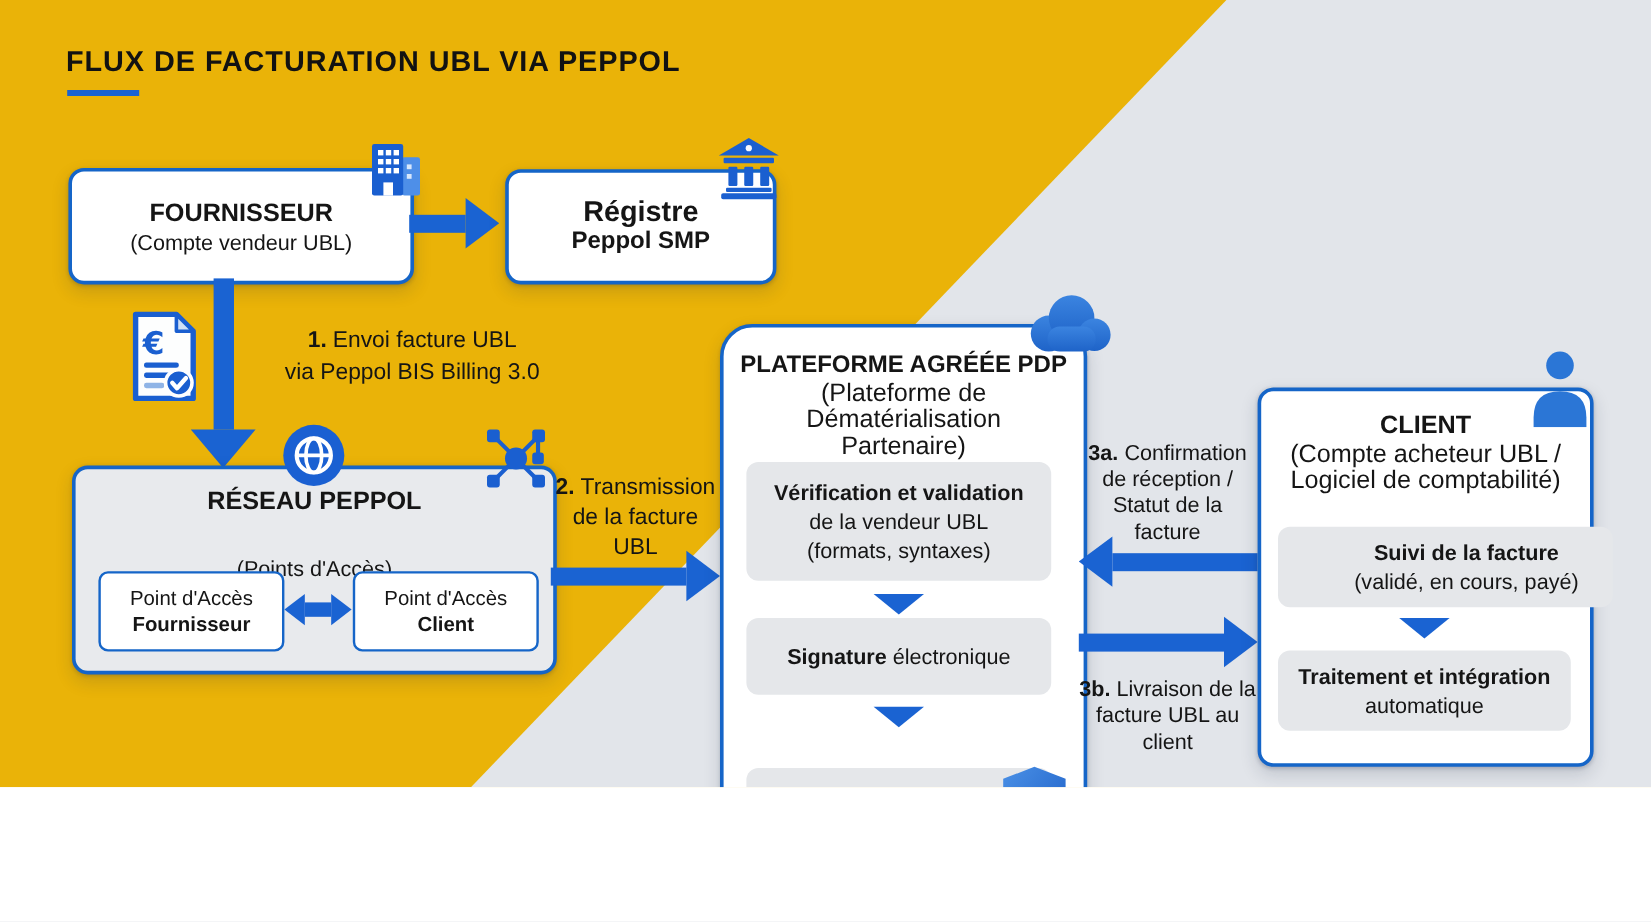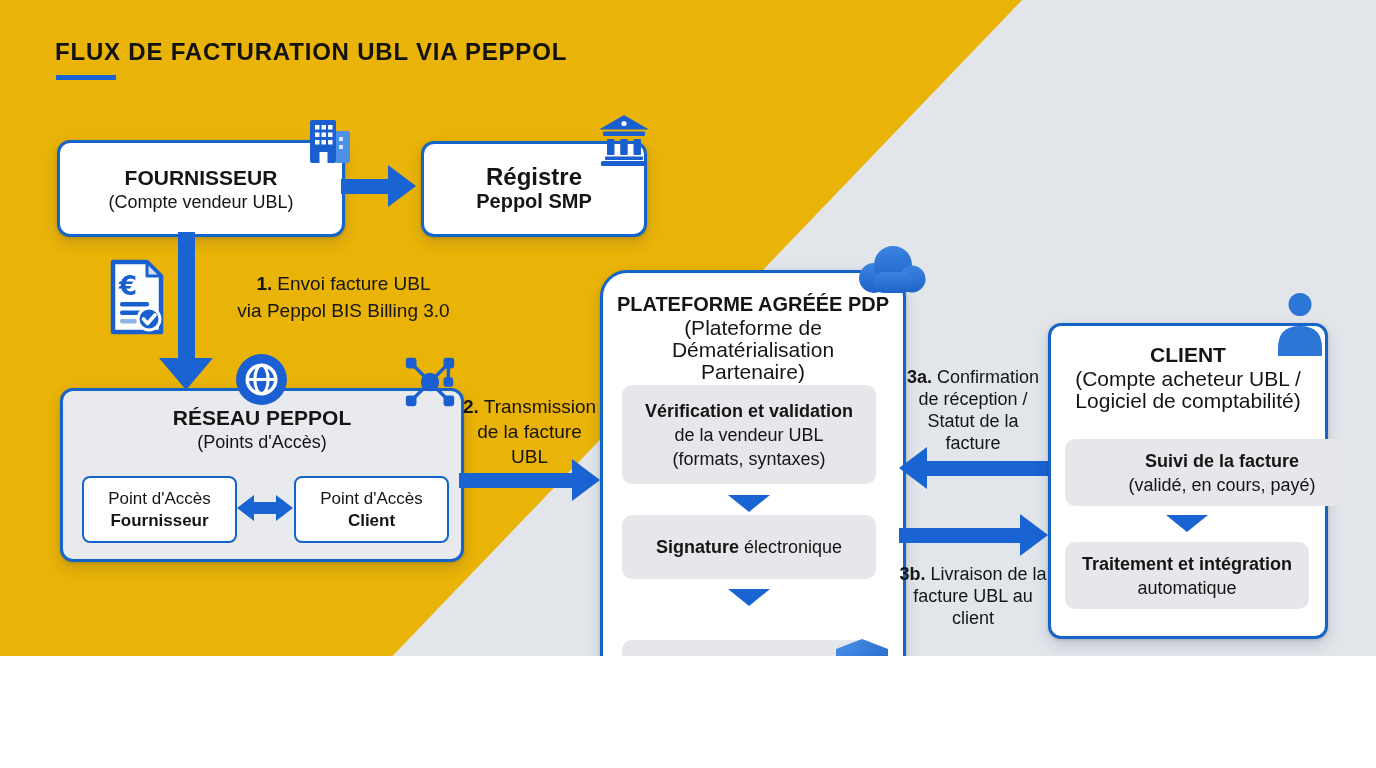--- a/index.html
+++ b/index.html
@@ -134,21 +134,21 @@
       <circle cx="45" cy="62" r="11" fill="#1a5fd0" stroke="#fdfefe" stroke-width="3"></circle>
       <path d="M39.5 62 l4 4.5 l7.5 -8.5" stroke="#fff" stroke-width="3.6" fill="none" stroke-linecap="round" stroke-linejoin="round"></path>
     </svg>
   </div>
 
   <div class="step-label" style="left:211px;top:270px;width:265px;">
     <div><span class="num">1.</span><span>Envoi facture UBL</span></div>
     <div>via Peppol BIS Billing 3.0</div>
   </div>
 
-  <div class="node gray-node top-align" style="left:60px;top:388px;width:398px;height:168px;">
+  <div class="node gray-node top-align" style="left:60px;top:388px;width:398px;height:168px;gap:32px;">
     <div class="abs-icon" style="left:170px;top:-40px;">
       <svg width="57" height="57" viewBox="0 0 56 56">
         <circle cx="28" cy="28" r="25" fill="#1a60d2"></circle>
         <circle cx="28" cy="28" r="14" stroke="#fff" stroke-width="3.4" fill="none"></circle>
         <ellipse cx="28" cy="28" rx="6.5" ry="14" stroke="#fff" stroke-width="3" fill="none"></ellipse>
         <line x1="13.5" y1="28" x2="42.5" y2="28" stroke="#fff" stroke-width="3"></line>
       </svg>
     </div>
     <div class="abs-icon" style="left:338px;top:-38px;">
       <svg width="58" height="58" viewBox="0 0 60 60">

